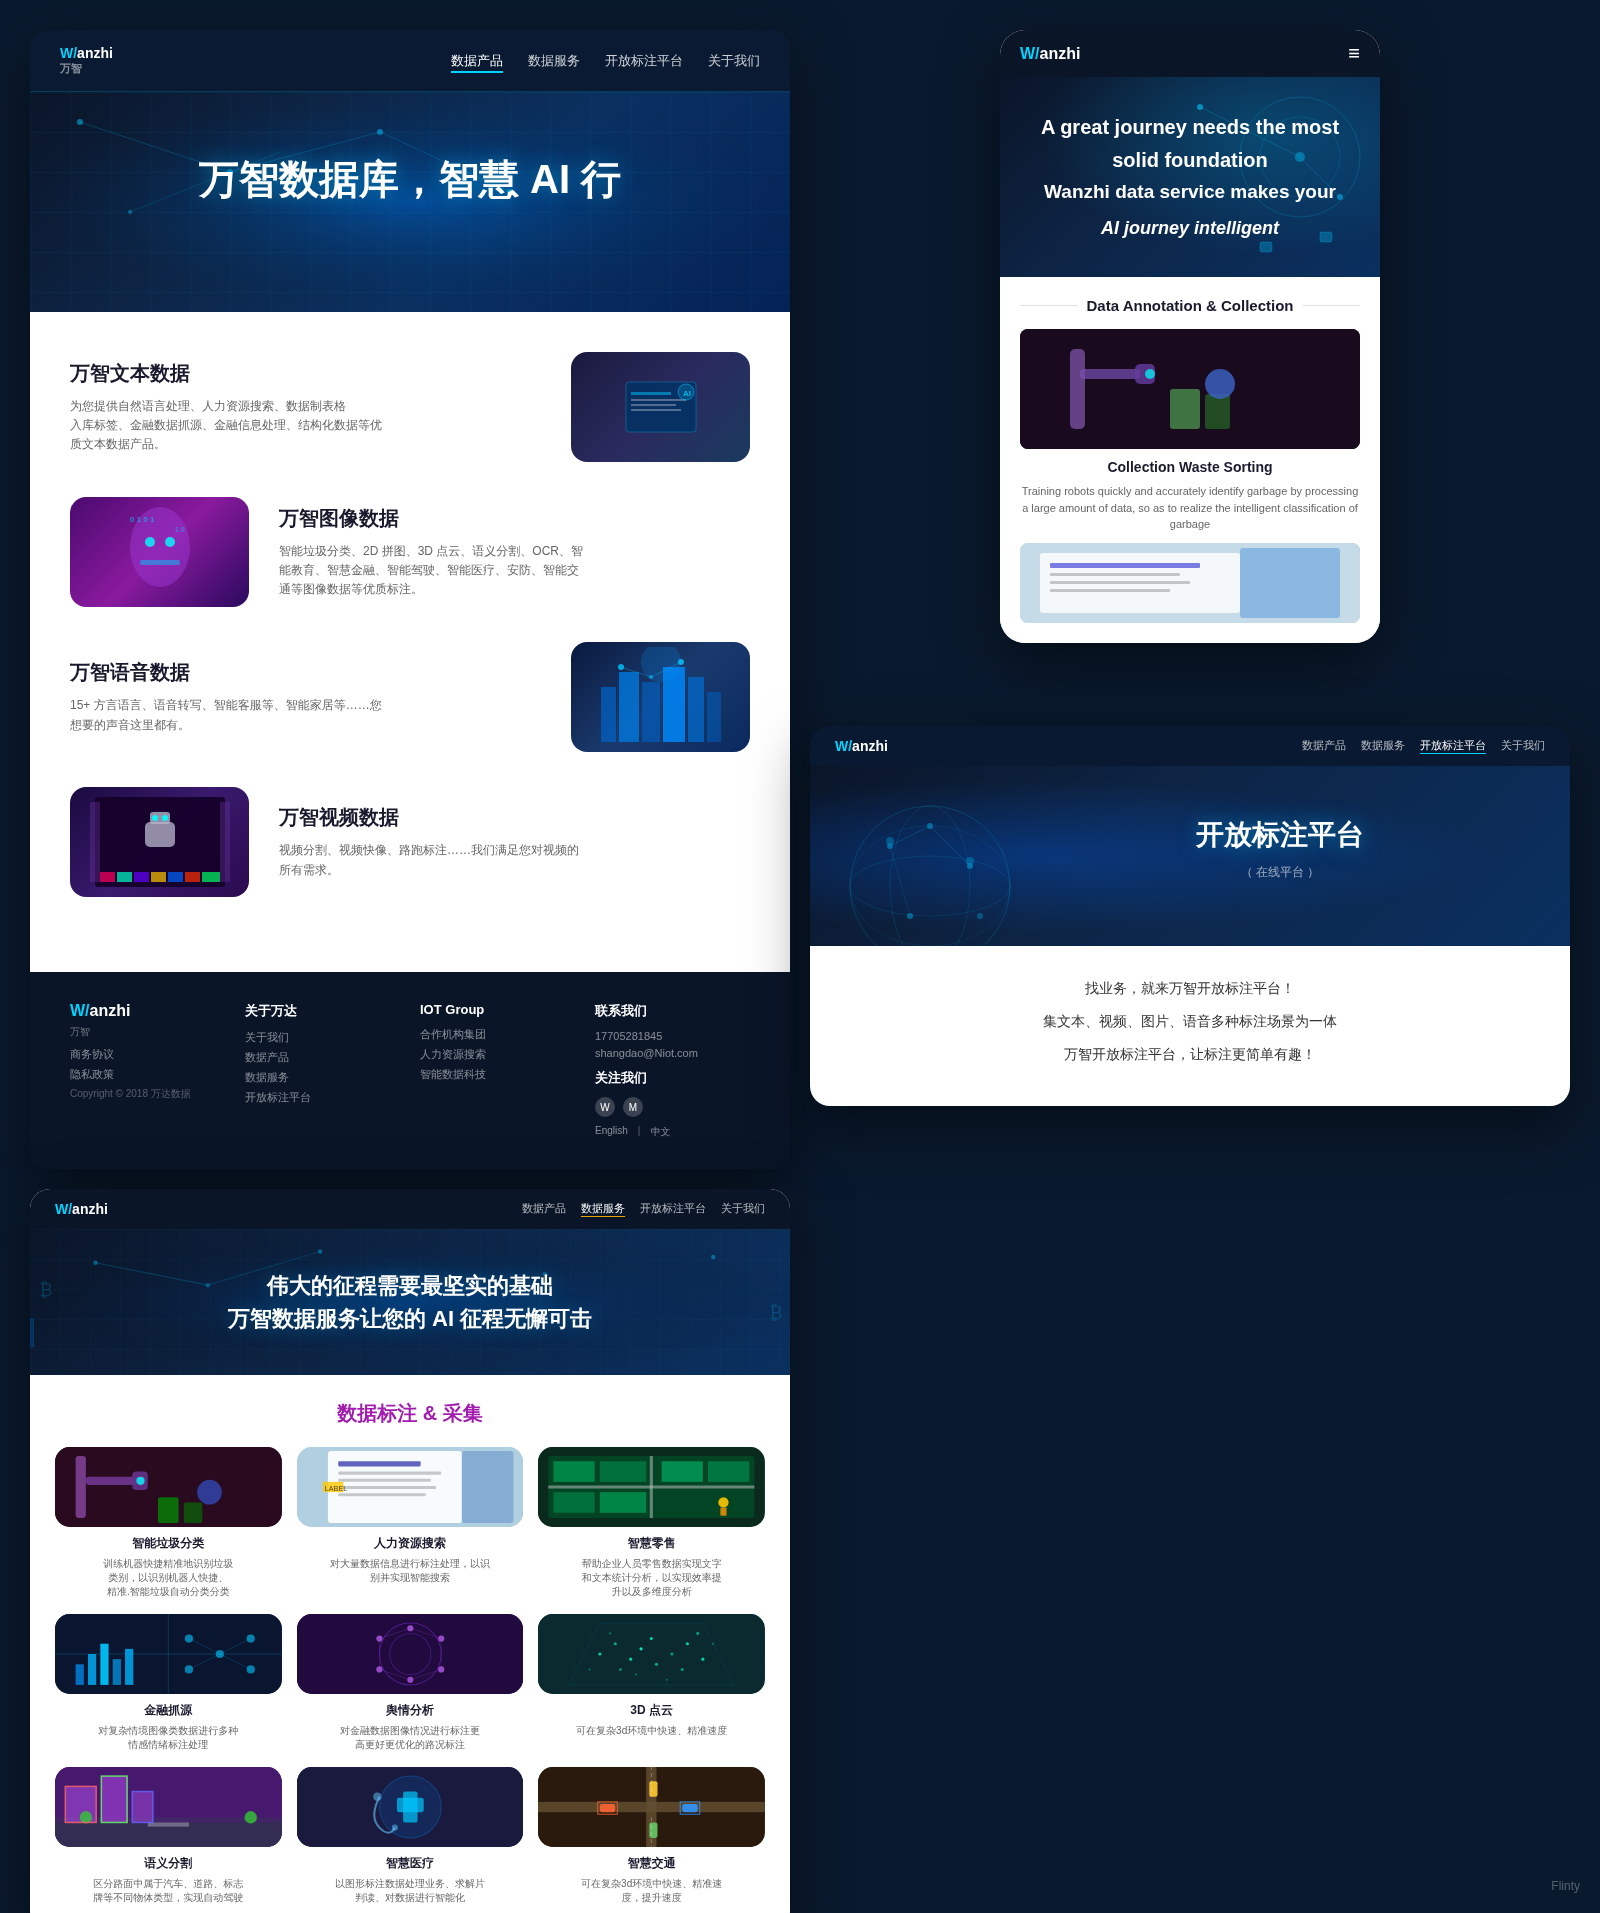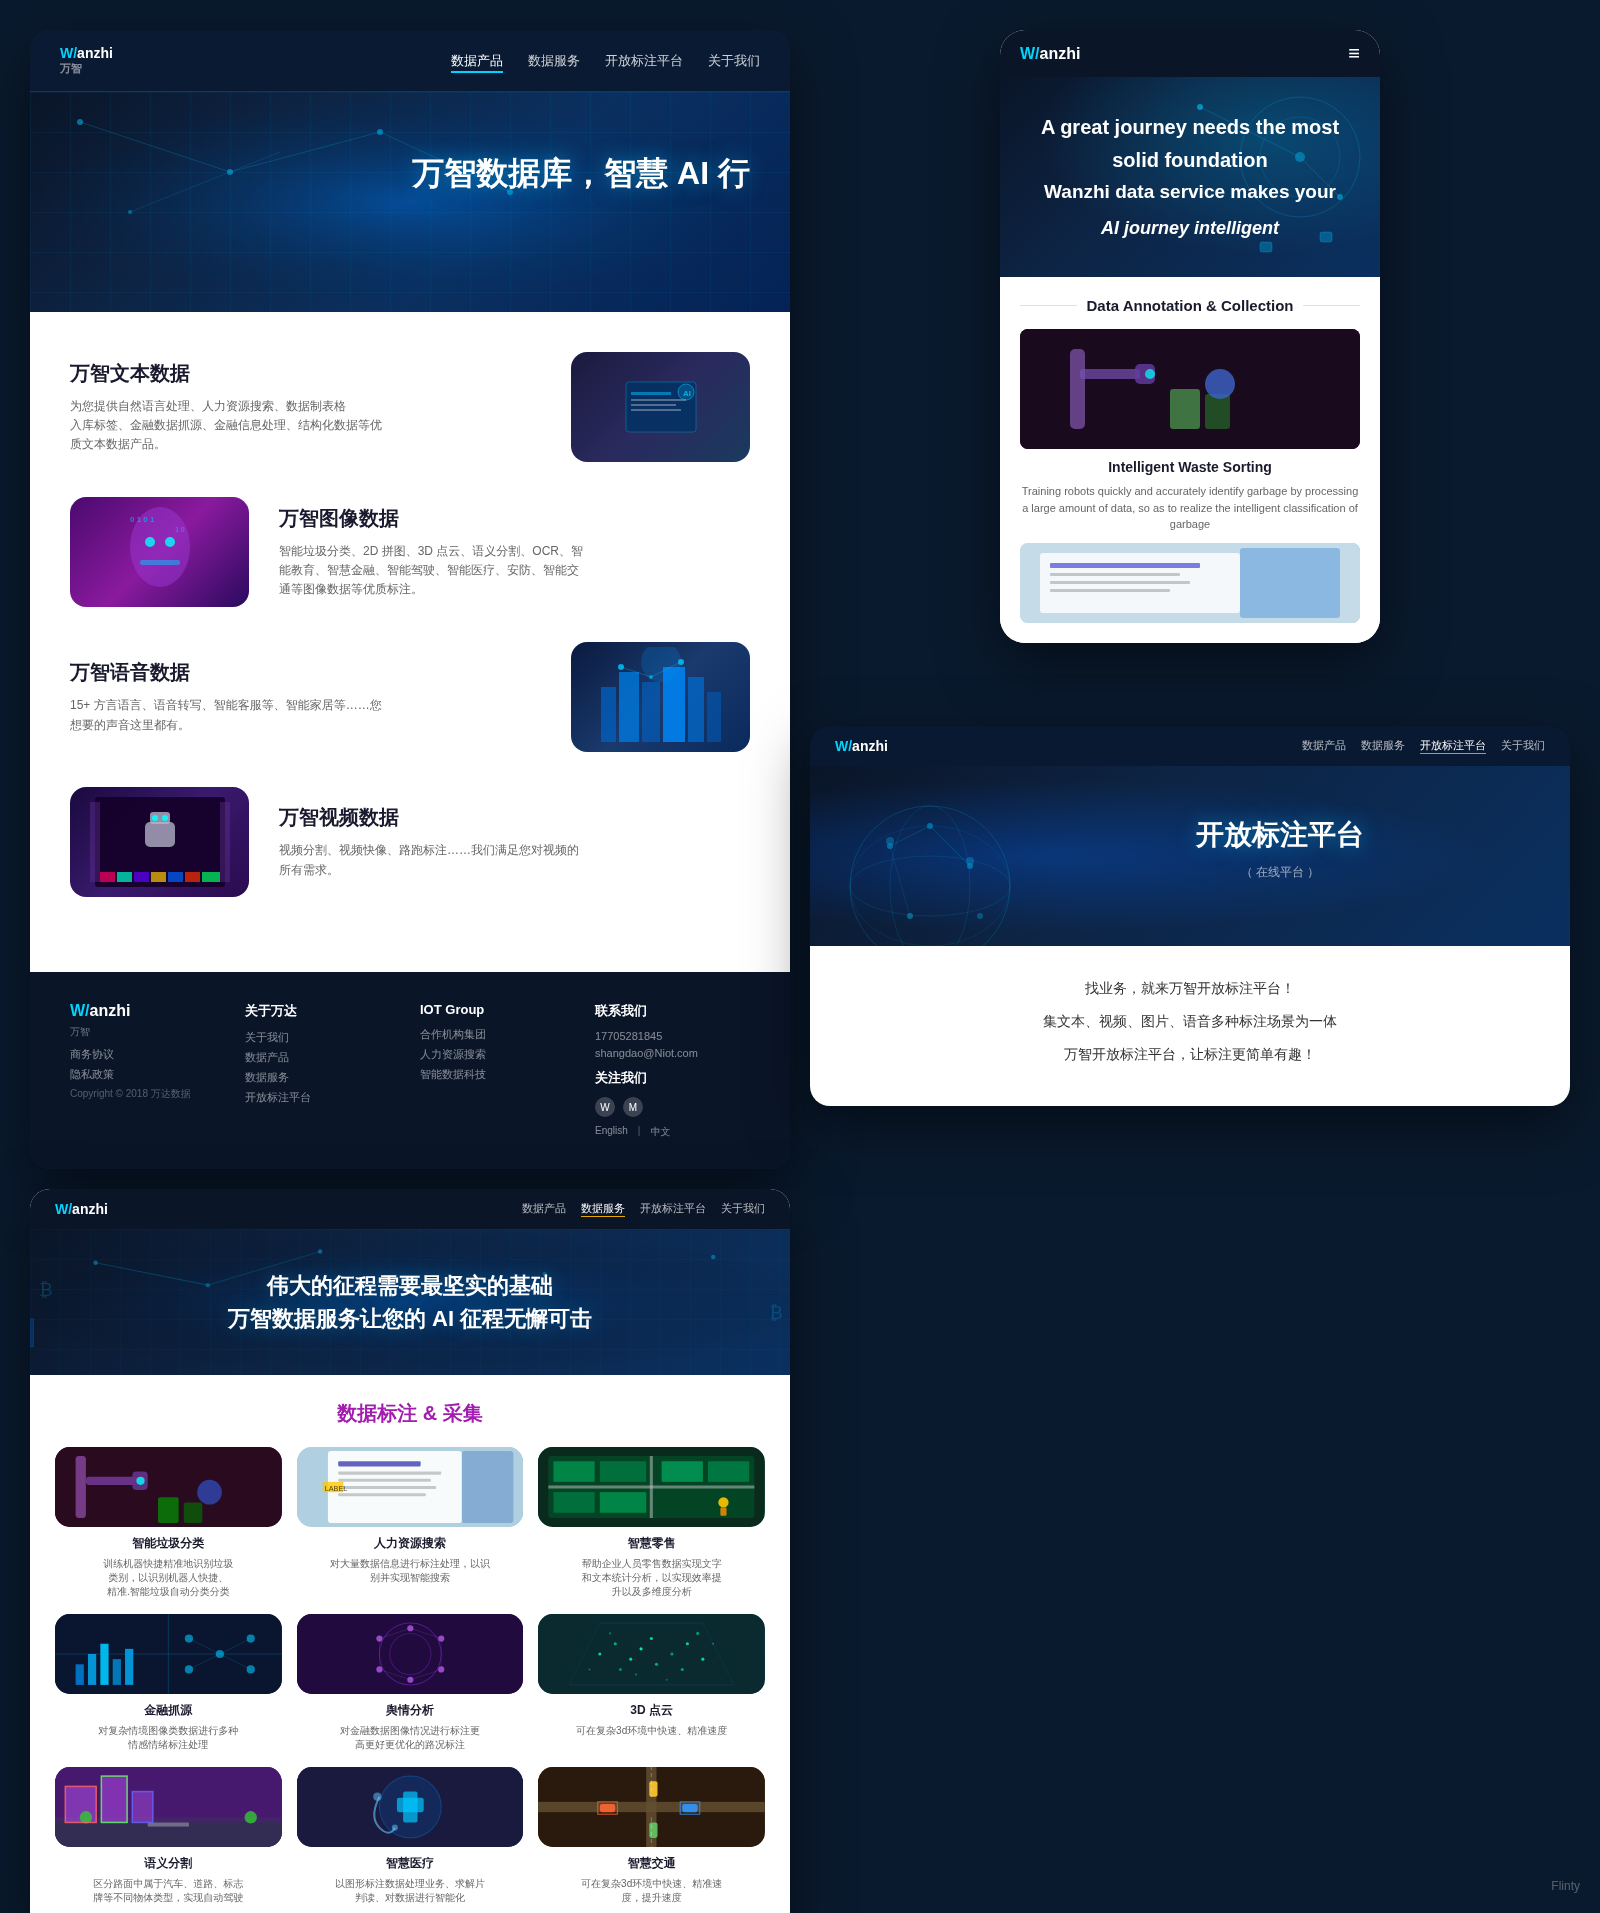--- a/index.html
+++ b/index.html
@@ -81,26 +81,25 @@
       position: absolute;
       top: 0; left: 0; right: 0; bottom: 0;
       background-image: 
         linear-gradient(rgba(0,200,255,0.05) 1px, transparent 1px),
         linear-gradient(90deg, rgba(0,200,255,0.05) 1px, transparent 1px);
       background-size: 40px 40px;
     }
 
     .hero-title-cn {
       color: white;
-      font-size: 32px;
+      font-size: 40px;
       font-weight: bold;
       position: relative;
       z-index: 1;
       text-shadow: 0 0 20px rgba(0,200,255,0.5);
-      text-align: right;
     }
 
     
     .desktop-content {
       background: white;
       padding: 40px;
     }
 
     .data-section {
       display: flex;
@@ -768,21 +767,21 @@
 
               <rect x="150" y="60" width="30" height="40" rx="3" fill="rgba(80,160,80,0.7)"></rect>
               <rect x="185" y="65" width="25" height="35" rx="3" fill="rgba(40,120,40,0.6)"></rect>
               <circle cx="200" cy="55" r="15" fill="rgba(60,100,200,0.8)"></circle>
 
               <circle cx="130" cy="45" r="5" fill="cyan" opacity="0.7"></circle>
             </svg>
           </div>
         </div>
 
-        <div class="mobile-card-title">Intelligent Waste Sorting</div>
+        <div class="mobile-card-title">Collection Waste Sorting</div>
         <div class="mobile-card-desc">Training robots quickly and accurately identify garbage by processing a large amount of data, so as to realize the intelligent classification of garbage</div>
 
         <div class="mobile-card-img2">
           <div class="img-paper">
             <svg width="100%" height="80" viewBox="0 0 340 80" preserveAspectRatio="xMidYMid slice">
               <rect width="340" height="80" fill="#c5dce8"></rect>
               <rect x="20" y="10" width="200" height="60" rx="3" fill="white" opacity="0.8"></rect>
               <rect x="30" y="20" width="150" height="5" rx="1" fill="rgba(0,0,200,0.5)"></rect>
               <rect x="30" y="30" width="130" height="3" rx="1" fill="rgba(0,0,0,0.2)"></rect>
               <rect x="30" y="38" width="140" height="3" rx="1" fill="rgba(0,0,0,0.2)"></rect>

